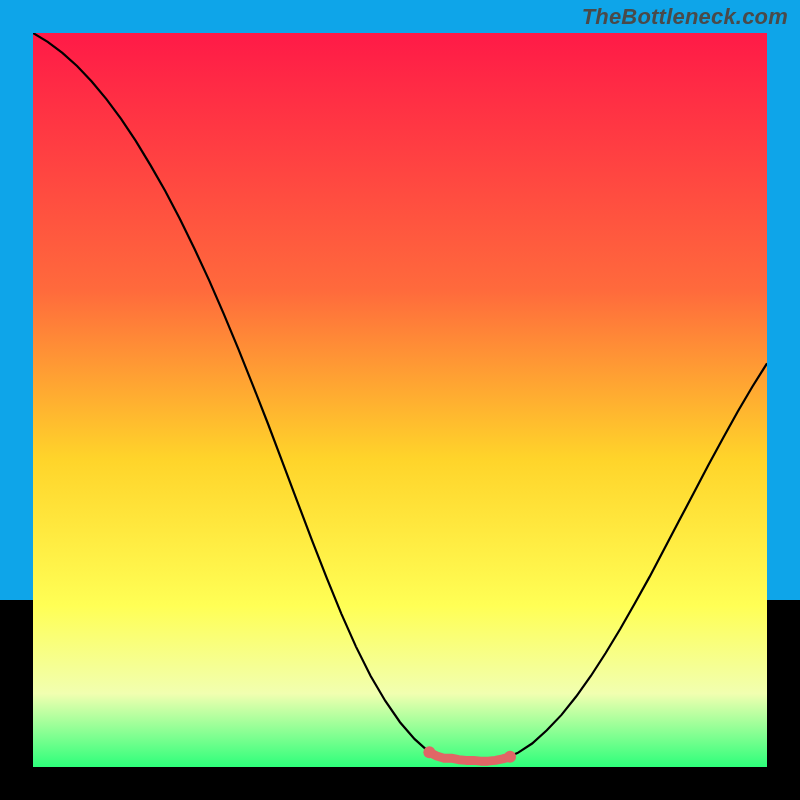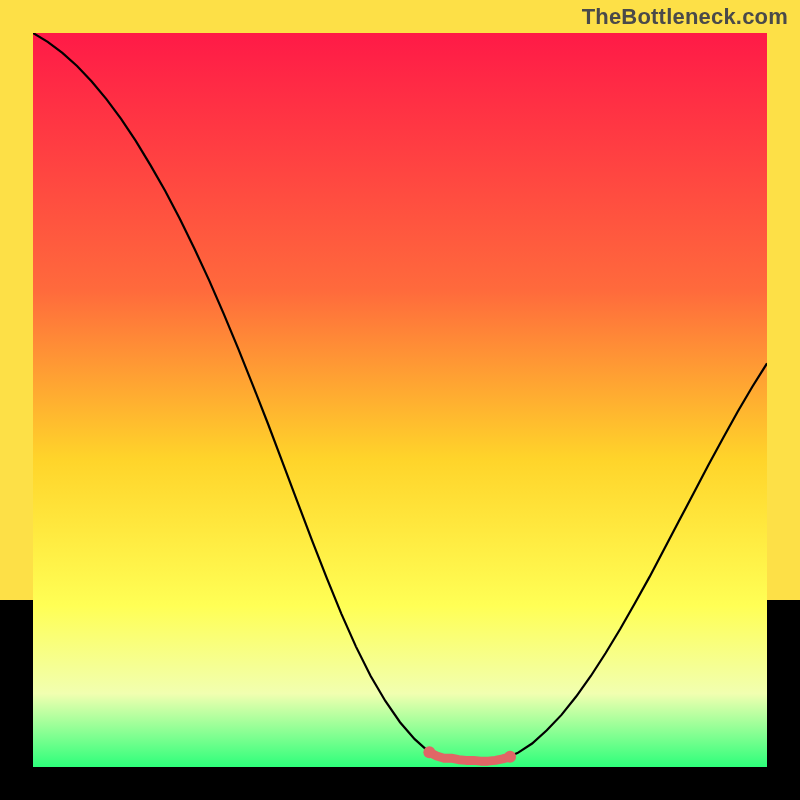--- a/index.html
+++ b/index.html
@@ -8,21 +8,22 @@
     width: 800px;
     height: 800px;
     background: #000000;
     font-family: Arial, Helvetica, sans-serif;
     overflow: hidden;
   }
   .container {
     position: relative;
     width: 800px;
     height: 600px;
-    background: #fde047;
+    background: #0ea5e9;
+    font-style: italic;
   }
   .watermark {
     position: absolute;
     top: 4px;
     right: 12px;
     color: #4a4a4a;
     font-size: 22px;
     font-weight: bold;
     letter-spacing: 0.2px;
     z-index: 20;

